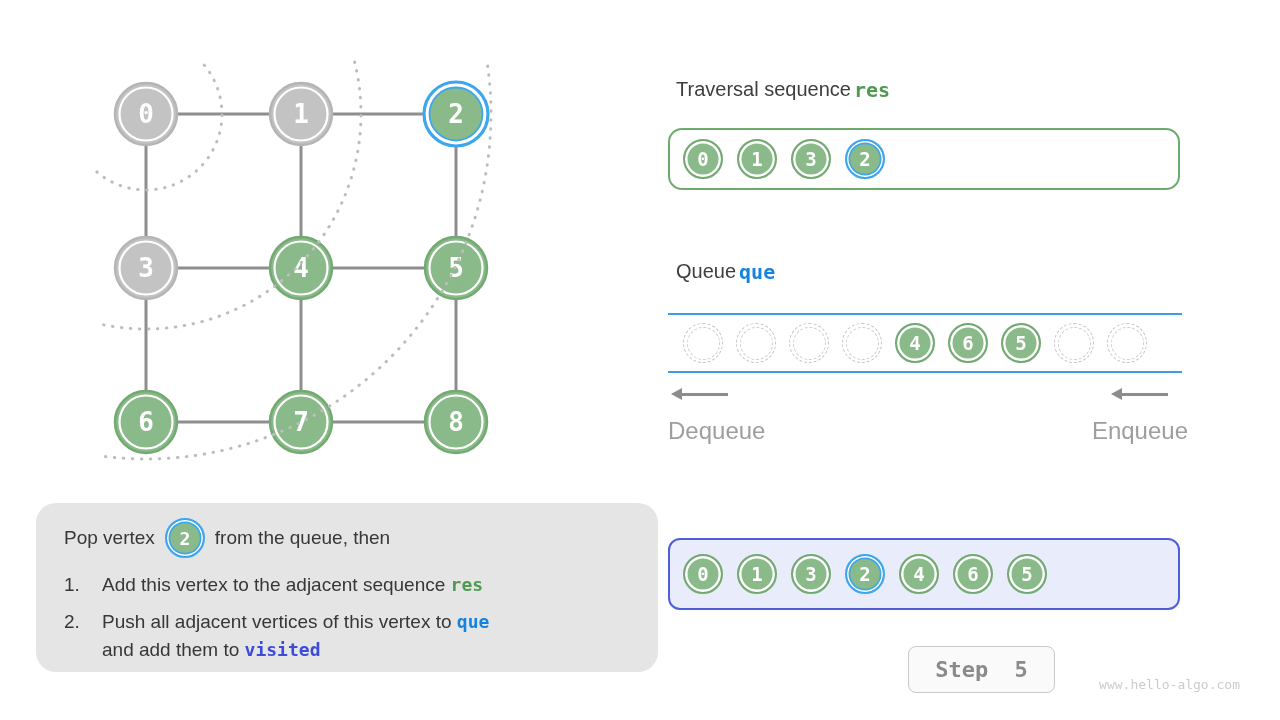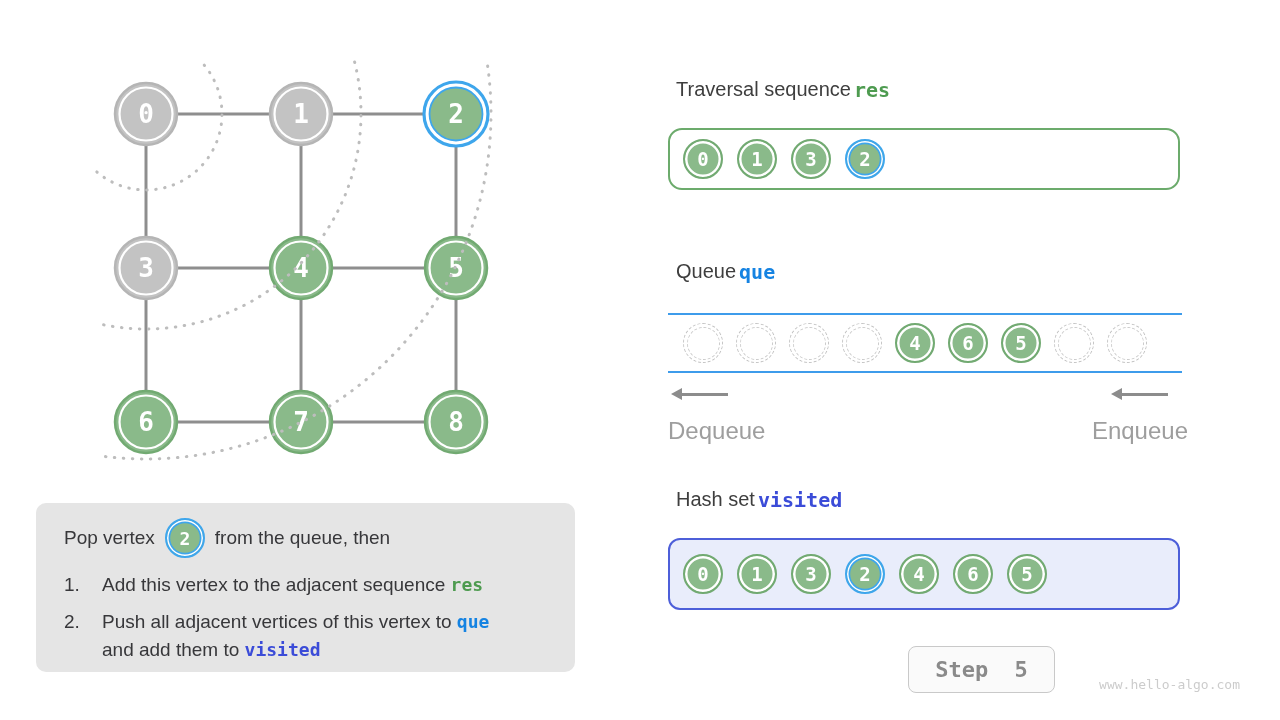--- a/index.html
+++ b/index.html
@@ -49,22 +49,22 @@
            padding:0 15px;gap:13px;background:#fff;}
 
   
   .qarrow{position:absolute;top:393px;width:47px;height:2.6px;background:var(--arrow);}
   .qarrow::before{content:"";position:absolute;left:-10px;top:-5.2px;width:0;height:0;
            border-top:6.4px solid transparent;border-bottom:6.4px solid transparent;
            border-right:11px solid var(--arrow);}
   .qlabel{position:absolute;top:417px;font-size:24px;color:var(--muted);}
 
   
-  .explain{position:absolute;left:36px;top:503px;width:539px;height:169px;box-sizing:border-box;
-           background:var(--explain-bg);border-radius:10px;padding:15px 24px 0 28px;
+  .explain{position:absolute;left:36px;top:503px;width:622px;height:169px;box-sizing:border-box;
+           background:var(--explain-bg);border-radius:20px;padding:15px 24px 0 28px;
            color:var(--explain-text);font-size:19px;}
   .explain .intro{display:flex;align-items:center;gap:10px;margin-bottom:13px;}
   .explain .intro .cnode{width:40px;height:40px;font-size:18px;}
   .explain .item{display:flex;margin-top:9px;line-height:28px;}
   .explain .item .num{width:38px;flex:0 0 auto;}
   .explain .code{font-size:18px;}
 
   
   .step-btn{position:absolute;left:908px;top:646px;width:147px;height:47px;box-sizing:border-box;
             background:var(--step-bg);border:1.5px solid var(--step-border);border-radius:8px;
@@ -167,24 +167,20 @@
       <span class="cnode green">6</span>
       <span class="cnode green">5</span>
       <span class="cnode empty"></span>
       <span class="cnode empty"></span>
     </div>
   <div class="qarrow" style="left:681px;"></div>
   <div class="qarrow" style="left:1121px;"></div>
   <div class="qlabel" style="left:668px;">Dequeue</div>
   <div class="qlabel" style="right:92px;">Enqueue</div>
 
-  <div class="heading" style="left:676px;top:488px;">
-    <span>Hash set</span>
-    <span class="mono code code-visited">visited</span>
-  </div>
   <div class="box visited-box" id="visited-box">
       <span class="cnode green">0</span>
       <span class="cnode green">1</span>
       <span class="cnode green">3</span>
       <span class="cnode hl">2</span>
       <span class="cnode green">4</span>
       <span class="cnode green">6</span>
       <span class="cnode green">5</span>
     </div>
 

